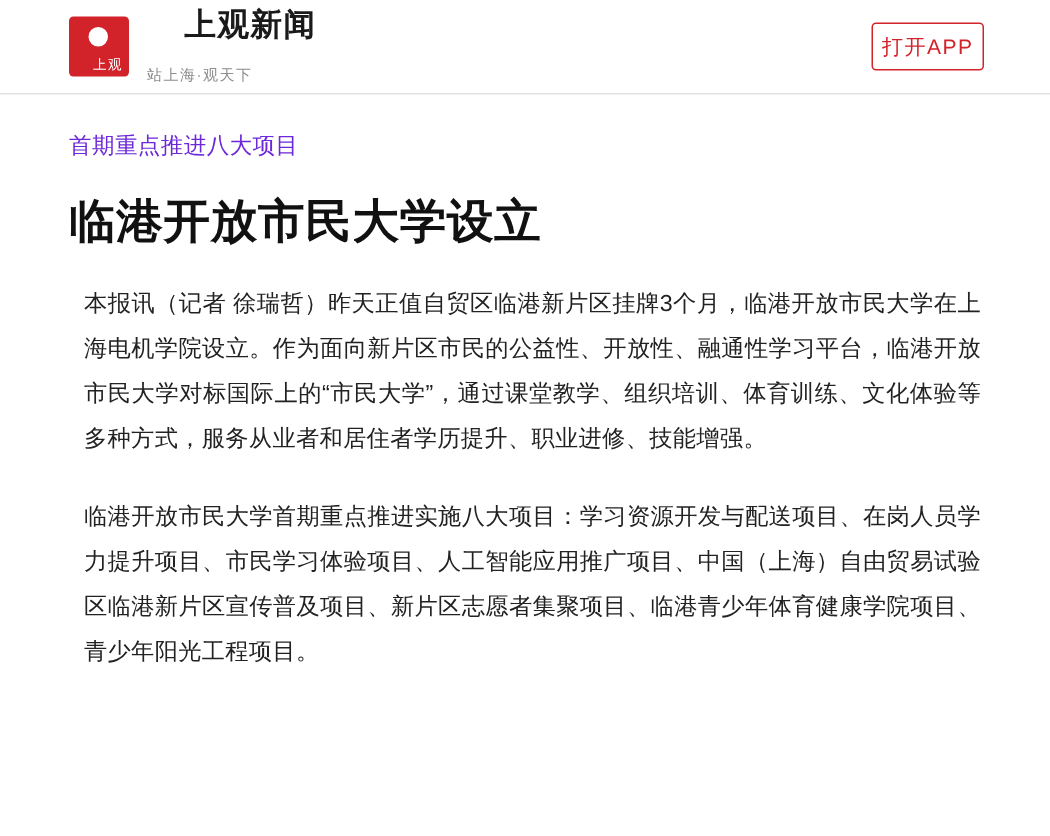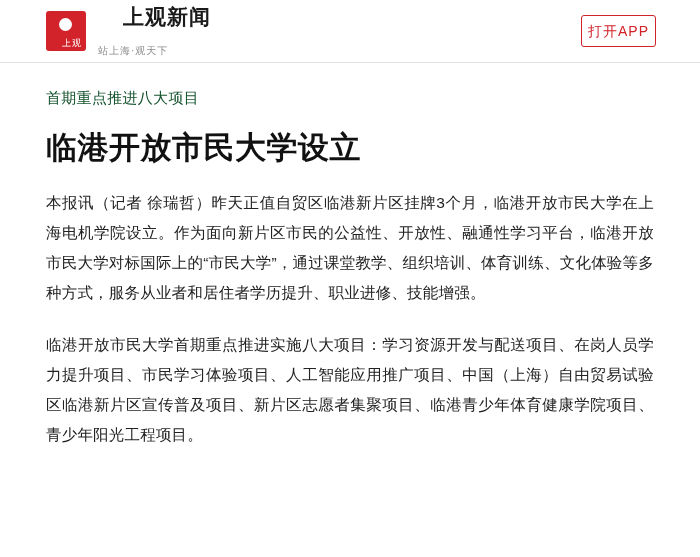--- a/index.html
+++ b/index.html
@@ -104,39 +104,39 @@
     line-height: 16px;
   }
 
   
   .article {
     padding: 24px 46px 0 46px;
     box-sizing: border-box;
   }
   .kicker {
     font-size: 15px;
-    color: #14532d;
+    color: #6d28d9;
     line-height: 22px;
     margin-bottom: 14px;
     letter-spacing: 0.3px;
   }
   .headline {
     font-size: 31px;
     font-weight: bold;
     color: #111111;
     line-height: 36px;
     letter-spacing: 0.5px;
     margin-bottom: 22px;
   }
   .body-para {
     font-size: 15.5px;
     line-height: 30px;
     color: #222222;
     text-align: justify;
-    margin: 0 0 22px 0;
+    margin: 0 0 22px 10px;
     letter-spacing: 0.2px;
   }
   .body-para:last-child { margin-bottom: 0; }
 </style>
 </head>
 <body>
 
 <div class="page">
 
   <div class="header">

